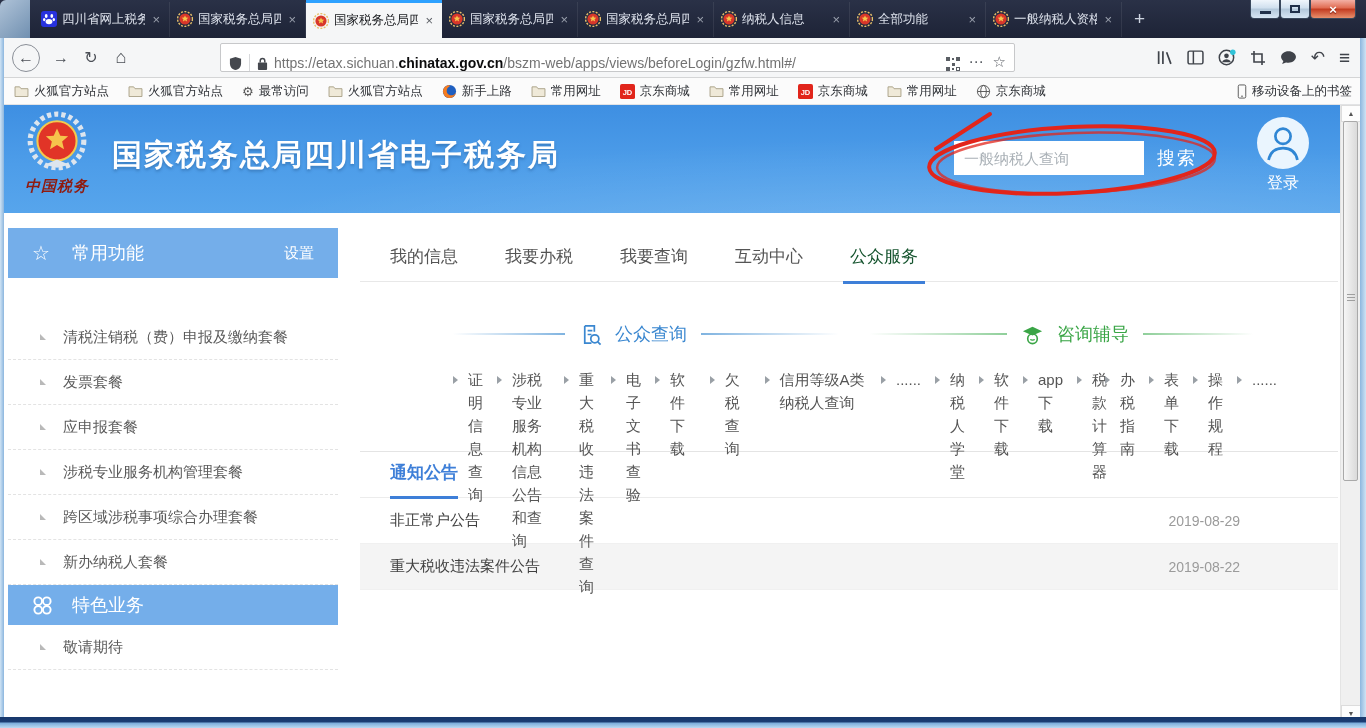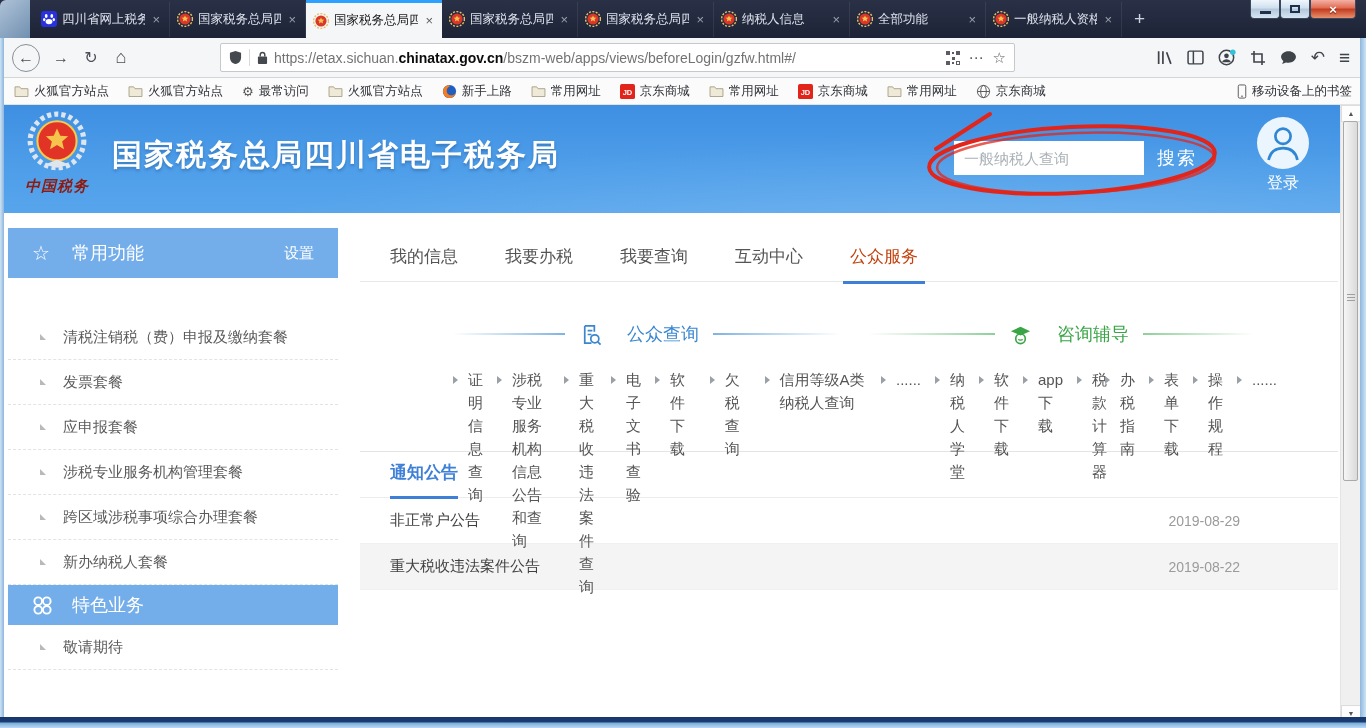--- a/index.html
+++ b/index.html
@@ -26,21 +26,21 @@
     color:#fff; font-size:13px; font-weight:bold; text-shadow:0 1px 1px #7c1606; }
   .minbar { width:11px; height:3px; background:#20304a; margin-top:7px; }
   .maxbox { width:10px; height:8px; border:2px solid #20304a; display:inline-block; }
 
   
   .navbar { height:40px; background:#f5f6f7; border-bottom:1px solid #d4d5d6; display:flex; align-items:center; padding:0 12px; }
   .navbtn { color:#4c5057; font-size:16px; width:30px; height:28px; display:flex; align-items:center; justify-content:center; }
   .navbtn.back { border:1px solid #8a8f97; border-radius:50%; width:28px; height:28px; margin-right:6px; }
   .navbtn.home { margin-right:84px; font-size:18px; }
   .urlbar { width:795px; height:29px; background:#fff; border:1px solid #c7c8ca; border-radius:2px;
-    display:flex; align-items:center; padding:0 8px; font-size:14px; color:#737373; }
+    display:flex; align-items:flex-end; padding:0 8px; font-size:14px; color:#737373; }
   .url-divider { width:1px; height:17px; background:#d7d8da; margin:0 7px; }
   .urltext { flex:1; white-space:nowrap; overflow:hidden; margin-left:6px; }
   .urltext .dom { color:#0c0c0d; font-weight:bold; }
   .urlicon { margin-left:9px; color:#5a5e64; font-size:15px; }
   .right-icons { margin-left:auto; margin-right:4px; display:flex; align-items:center; gap:14px; color:#3f434a; font-size:17px; }
 
   
   .bmbar { height:27px; background:#fbfbfb; border-bottom:1px solid #e2e3e5; display:flex; align-items:center;
     padding:0 14px; font-size:12.5px; color:#2f3237; gap:19px; }
   .bm { display:flex; align-items:center; gap:5px; white-space:nowrap; }
@@ -79,24 +79,24 @@
   .sb-gap { height:37px; background:#fff; }
   .sb-item { height:45px; display:flex; align-items:center; padding-left:32px; font-size:15px; color:#5b5b5b;
     border-bottom:1px dashed #e3e3e3; background:#fff; cursor:pointer; }
   .bullet { width:0; height:0; border-left:6px solid #b9b9b9; border-top:6px solid transparent; margin-right:17px; flex:none; }
 
   
   .main { position:absolute; left:360px; top:127px; width:978px; }
   .m-tabs { height:50px; border-bottom:1px solid #e8e8e8; display:flex; gap:47px; padding-left:30px;
     align-items:center; font-size:17px; color:#555; }
   .m-tab { cursor:pointer; position:relative; }
-  .m-tab.active { color:#c2410c; }
+  .m-tab.active { color:#14532d; }
   .m-tab.active::after { content:""; position:absolute; left:-7px; right:-7px; bottom:-16px; height:3px; background:#3e7fd8; }
   .sec-row { margin-top:36px; height:32px; display:flex; align-items:center; padding:0 85px 0 93px; }
-  .sec-label { display:flex; align-items:center; gap:25px; margin:0 14px; white-space:nowrap; font-size:18px; }
+  .sec-label { display:flex; align-items:center; gap:13px; margin:0 14px; white-space:nowrap; font-size:18px; }
   .sec-label.blue { color:#3a87d0; }
   .sec-label.green { color:#3aa546; }
   .l1 { width:112px; height:2px; background:linear-gradient(90deg,rgba(127,179,224,0),#7fb3e0); }
   .l2 { flex:1; height:2px; background:linear-gradient(90deg,#7fb3e0,rgba(255,255,255,0) 45%,rgba(255,255,255,0) 55%,#8fcf9a); }
   .l3 { width:110px; height:2px; background:linear-gradient(90deg,#8fcf9a,rgba(143,207,154,0)); }
   .links { display:flex; margin-top:18px; padding-left:93px; }
   .col { display:flex; }
   .col.c1 { width:202px; } .col.c2 { width:280px; } .col.c3 { width:170px; } .col.c4 { width:180px; }
   .link { height:48px; display:flex; align-items:flex-start; font-size:15px; color:#555; line-height:23px; cursor:pointer; }
   .link .arr { width:0; height:0; border-left:5px solid #9aa0a6; border-top:4px solid transparent;

